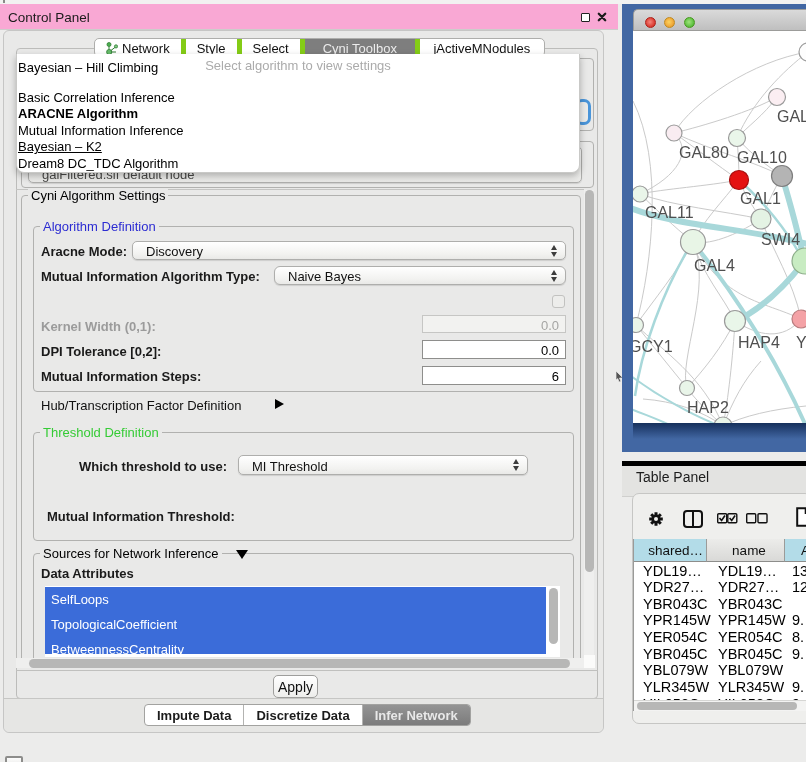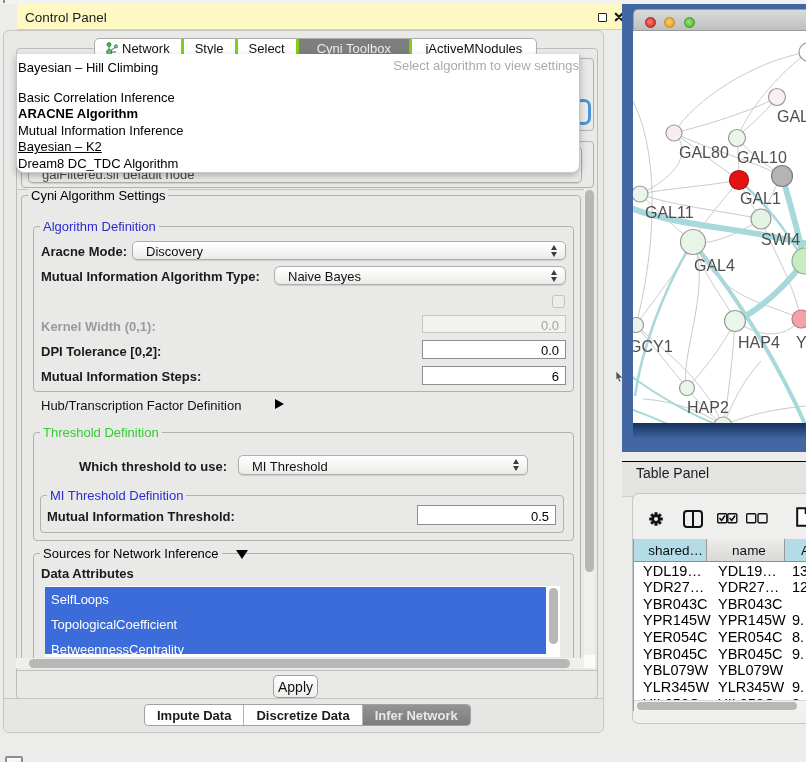--- a/index.html
+++ b/index.html
@@ -1,25 +1,25 @@
 <!DOCTYPE html>
 <html><head>
 <meta charset="utf-8">
 <style>
 * { margin:0; padding:0; box-sizing:border-box; }
 html,body { width:806px; height:762px; }
 body { font-family:"Liberation Sans", sans-serif; background:#ececeb; overflow:hidden; position:relative; }
 .abs { position:absolute; }
 
 #cw { position:absolute; left:3px; top:30px; width:601px; height:703px; background:#e9e9e8; border:1px solid #c6c6c5; border-radius:6px; }
-#cwtitle { position:absolute; left:0; top:4px; width:618px; height:26px; background:#fef9c3; border-bottom:1px solid #cdcdcb;margin-left:17px; }
+#cwtitle { position:absolute; left:0; top:4px; width:618px; height:26px; background:#f9a8d4; border-bottom:1px solid #cdcdcb; }
 #cwtitle .t { position:absolute; left:8px; top:6px; font-size:13.5px; color:#1c1c1c; }
 
 #tabs { position:absolute; left:90px; top:6.5px; height:19.5px; background:#fff; border:1px solid #aeaeac; border-radius:5px; display:flex; font-size:13px; color:#111; }
-#tabs .tb { padding:2px 11px 0 11px; height:17.5px; border-right:3px solid #84cc16; white-space:nowrap; }
+#tabs .tb { padding:2px 11px 0 11px; height:17.5px; border-right:5px solid #84cc16; white-space:nowrap; }
 #tabs .tb:last-child { border-right:none; }
 #tabs .sel { background:#7e7e7e; color:#ececec; padding-left:18px; padding-right:18px; }
 
 #panel { position:absolute; left:12px; top:17px; width:582px; height:651px; border:1px solid #bcbcba; border-radius:4px; }
 
 .fs { position:absolute; border:1px solid #b1b1af; border-radius:4px; }
 .fs > .lg { position:absolute; top:-8px; left:6px; background:#e9e9e8; padding:0 3px; font-size:13px; white-space:nowrap; }
 .lbl { position:absolute; font-size:13px; font-weight:bold; color:#1a1a1a; white-space:nowrap; }
 .dis { color:#9b9b9b; }
 
@@ -31,30 +31,30 @@
 .field { position:absolute; background:#fff; border:1px solid #8e8e8c; font-size:13px; color:#000; text-align:right; padding:2px 6px 0 0; }
 
 .sbthumb { position:absolute; background:#b7b7b6; border-radius:5px; }
 
 #bseg { position:absolute; left:144px; top:704px; height:22px; background:#fff; border:1px solid #a2a2a0; border-radius:4px; display:flex; font-size:13px; font-weight:bold; color:#1b1b1b; }
 #bseg .sg { padding:3px 12px 0 12px; border-right:1px solid #b3b3b1; white-space:nowrap; }
 #bseg .sg:last-child { border-right:none; }
 #bseg .sel { background:linear-gradient(#949494,#7c7c7c); color:#e8e8e8; border-radius:0 3px 3px 0; }
 
 #popup { position:absolute; left:16px; top:54px; width:564px; height:119px; background:#fff; border:1px solid #c9c9c7; border-top:none; border-radius:0 0 8px 8px; box-shadow:0 3px 7px rgba(0,0,0,0.28); font-size:13px; color:#000; }
-#popup .ph { position:absolute; top:4px; width:100%; text-align:right; color:#ababab; }
+#popup .ph { position:absolute; top:4px; width:100%; text-align:center; color:#ababab; }
 #popup .it { position:absolute; left:1px; white-space:nowrap; }
 
 #desk { position:absolute; left:622px; top:4px; width:184px; height:448px; background:#4267a3; }
 #ntitle { position:absolute; left:11px; top:5px; width:173px; height:22px; background:linear-gradient(#dadada,#bfbfbf); border:1px solid #9c9c9a; border-right:none; border-radius:5px 0 0 0; }
 .tl { position:absolute; top:7px; width:11px; height:11px; border-radius:50%; }
 #ncanvas { position:absolute; left:11px; top:27px; width:173px; height:392px; background:#ffffff; overflow:hidden; }
 #nshadow { position:absolute; left:11px; top:419px; width:173px; height:16px; background:linear-gradient(#16305c,rgba(66,103,163,0)); }
 
-#tplabel { position:absolute; left:622px; top:461px; width:184px; height:36px; background:#e3e3e1; border-top:1px solid #000000; border-bottom:1px solid #cfcfcd; }
+#tplabel { position:absolute; left:622px; top:461px; width:184px; height:36px; background:#e3e3e1; border-top:5px solid #000000; border-bottom:1px solid #cfcfcd; }
 #tplabel .t { position:absolute; left:14px; top:3px; font-size:14px; color:#1c1c1c; }
 #tpwin { position:absolute; left:632px; top:493px; width:180px; height:231px; background:#efefed; border:1px solid #c6c6c4; border-radius:7px; }
 #ttable { position:absolute; left:633px; top:539px; width:173px; height:172px; background:#fff; overflow:hidden; border-left:1px solid #9a9a98; }
 .hc { position:absolute; top:0; height:23px; border-right:1px solid #9b9b99; border-bottom:1px solid #8d8d8b; font-size:13.5px; color:#111; text-align:center; padding-top:4px; }
 .trow { position:absolute; font-size:14.5px; color:#000; white-space:nowrap; }
 </style>
 </head>
 <body>
 
 <div class="abs" style="left:0;top:0;width:806px;height:4px;background:#f2f2f1;"></div>
@@ -124,25 +124,21 @@
     <div class="abs" style="left:259px;top:210px;width:0;height:0;border-top:5.5px solid transparent;border-bottom:5.5px solid transparent;border-left:9px solid #000;"></div>
 
     <div class="fs" style="left:17px;top:243px;width:541px;height:109px;">
       <span class="lg" style="color:#35cb35;">Threshold Definition</span>
     </div>
     <div class="lbl" style="left:63px;top:270px;">Which threshold to use:</div>
     <div class="combo" style="left:222px;top:266px;width:290px;height:20px;">
         <span class="tx" style="top:3px;">MI Threshold</span>
         <span class="ar"></span>
       </div>
-    <div class="fs" style="left:24px;top:306px;width:524px;height:38px;">
-      <span class="lg" style="color:#2c2cd2;">MI Threshold Definition</span>
-    </div>
     <div class="lbl" style="left:31px;top:320px;">Mutual Information Threshold:</div>
-    <div class="field" style="left:401px;top:316px;width:139px;height:20px;padding-top:3px;">0.5</div>
 
     <div class="fs" style="left:17px;top:364px;width:541px;height:110px;">
       <span class="lg">Sources for Network Inference</span>
     </div>
     <div class="abs" style="left:220px;top:361px;width:0;height:0;border-left:6.5px solid transparent;border-right:6.5px solid transparent;border-top:9px solid #000;"></div>
     <div class="lbl" style="left:25px;top:377px;">Data Attributes</div>
 
     <div class="abs" style="left:29px;top:397px;width:515px;height:71px;background:#fff;"></div>
     <div class="abs" style="left:29px;top:398px;width:501px;height:67px;background:#3b6cd9;color:#fff;font-size:13px;line-height:25px;padding-left:6px;">SelfLoops<br>TopologicalCoefficient<br>BetweennessCentrality<br>gal4RGexp</div>
     <div class="sbthumb" style="left:533px;top:399px;width:9px;height:56px;"></div>

